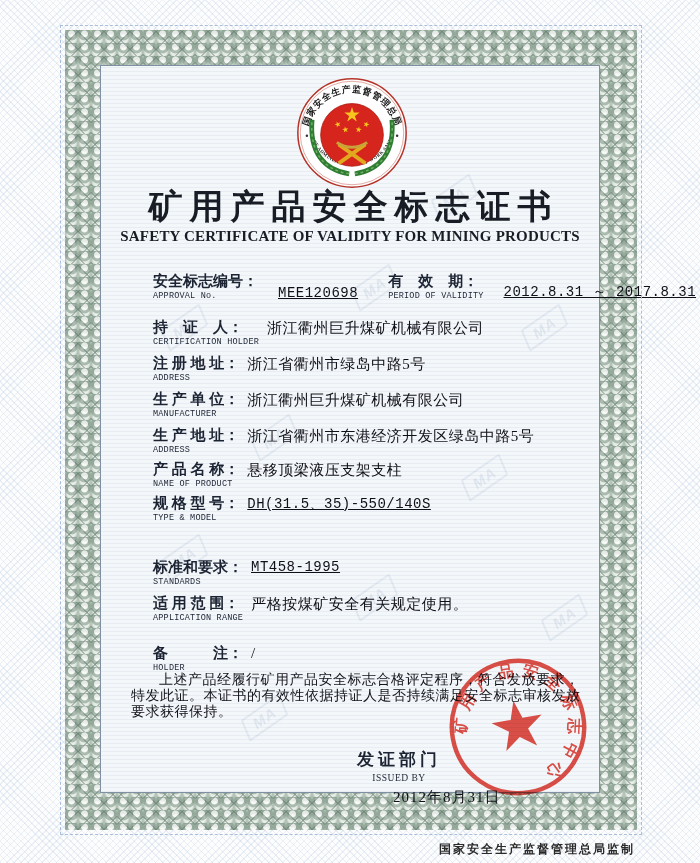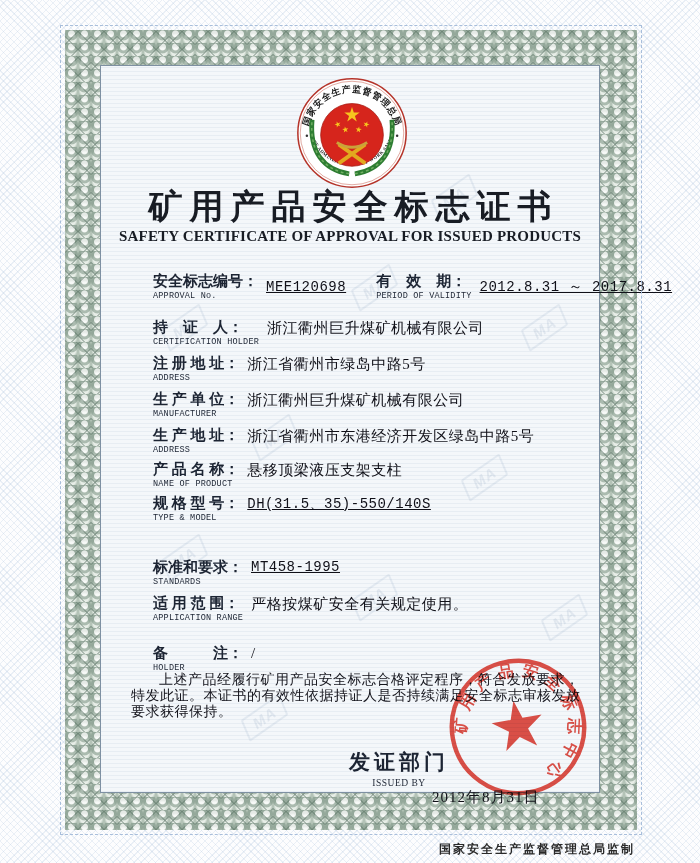--- a/index.html
+++ b/index.html
@@ -57,30 +57,30 @@
     font-size:15px;font-weight:bold;color:#181c24;letter-spacing:.2px;
   }
   
   .row{position:absolute;left:52px;display:flex;align-items:flex-start;}
   .lab{flex:0 0 auto;color:#1c2433;}
   .lab .zh{font-size:15px;font-weight:bold;white-space:nowrap;color:#1c2433;}
   .lab .en{font-size:8.5px;letter-spacing:.2px;margin-top:0;color:#1c2433;white-space:nowrap;font-family:Liberation Mono, monospace;}
   .val{font-size:15px;color:#101018;margin-left:8px;padding-top:1px;white-space:nowrap;letter-spacing:.5px;}
   .val.latin{font-family:"Liberation Mono","DejaVu Sans Mono",monospace;letter-spacing:.5px;font-size:14px;text-decoration:underline;}
   
-  .grp{display:flex;align-items:center;}
+  .grp{display:flex;align-items:flex-end;gap:12px;}
   
   .statement{
     position:absolute;left:30px;top:606px;width:456px;
     font-size:14px;line-height:16px;color:#14141c;text-indent:2em;letter-spacing:.5px;
   }
   .issued{position:absolute;left:228px;top:682px;width:140px;text-align:center;color:#1c2433;}
-  .issued .zh{font-size:21px;font-weight:bold;letter-spacing:4px;}
+  .issued .zh{font-size:17px;font-weight:bold;letter-spacing:4px;}
   .issued .en{font-size:9.5px;letter-spacing:.5px;margin-top:2px;}
-  .issue-date{position:absolute;left:292px;top:722px;font-size:15px;color:#101018;letter-spacing:1px;margin-left:39px;}
+  .issue-date{position:absolute;left:292px;top:722px;font-size:15px;color:#101018;letter-spacing:1px;}
   
   .seal{position:absolute;left:338px;top:582px;width:158px;height:158px;transform:rotate(-10deg);opacity:.88;mix-blend-mode:multiply;pointer-events:none;}
   
   .footer{
     position:absolute;left:65px;top:841px;width:570px;text-align:right;
     font-size:12px;font-weight:bold;letter-spacing:2px;color:#2a2a2a;
   }
 </style>
 </head>
 <body>
@@ -126,21 +126,21 @@
       <use href="#star" transform="translate(67,56.5) scale(3.4) rotate(8)" fill="#f7c51e"></use>
       <use href="#star" transform="translate(75,51) scale(3.4) rotate(20)" fill="#f7c51e"></use>
       <g>
         <path d="M 46,72 L 74,92" stroke="#e2a91f" stroke-width="4"></path>
         <path d="M 74,72 L 46,92" stroke="#e2a91f" stroke-width="4"></path>
         <path d="M 44,70 Q 60,80 76,70" stroke="#caa23a" stroke-width="3" fill="none"></path>
       </g>
     </svg>
 
     <div class="title-zh">矿用产品安全标志证书</div>
-    <div class="title-en">SAFETY CERTIFICATE OF APPROVAL FOR ISSUED PRODUCTS</div>
+    <div class="title-en">SAFETY CERTIFICATE OF VALIDITY FOR MINING PRODUCTS</div>
 
     <div class="row" style="top:206px;">
       <div class="grp">
         <div class="lab">
           <div class="zh"><span>安全标志编号</span><span>：</span></div>
           <div class="en">APPROVAL No.</div>
         </div>
         <div class="val latin">MEE120698</div>
       </div>
       <div class="grp" style="margin-left:30px;">

